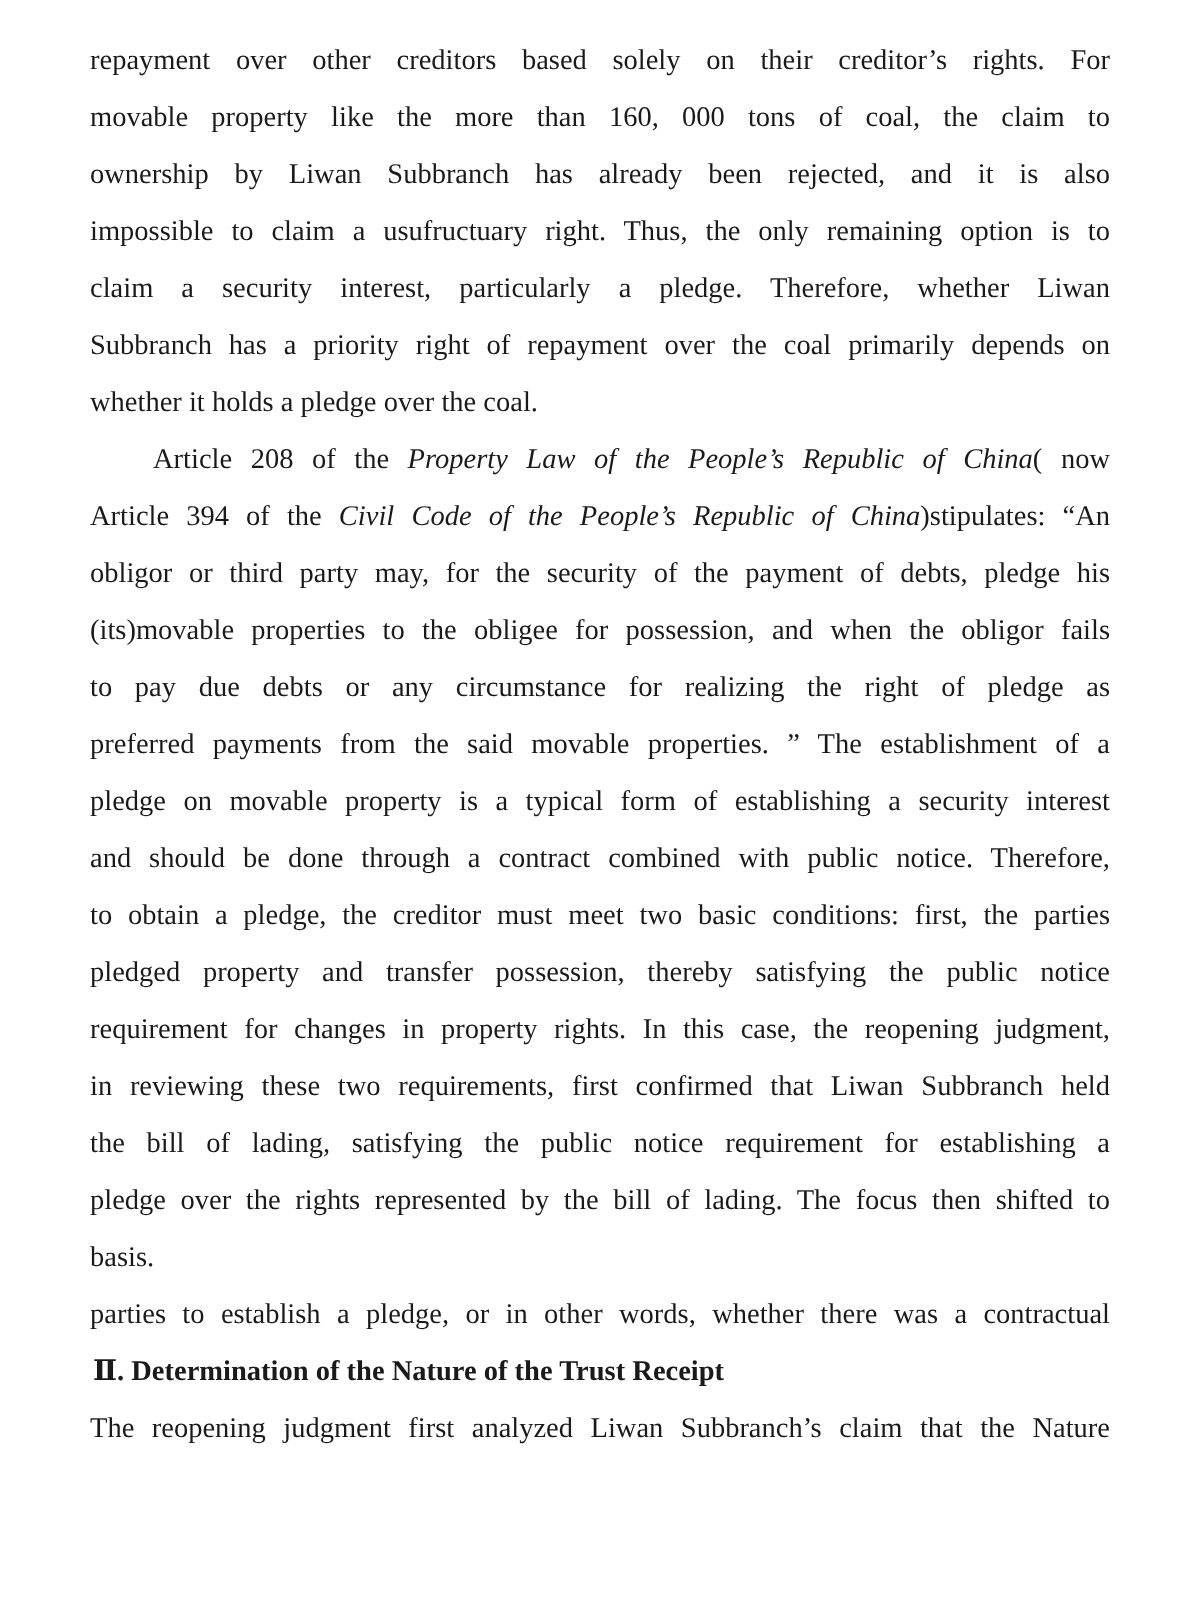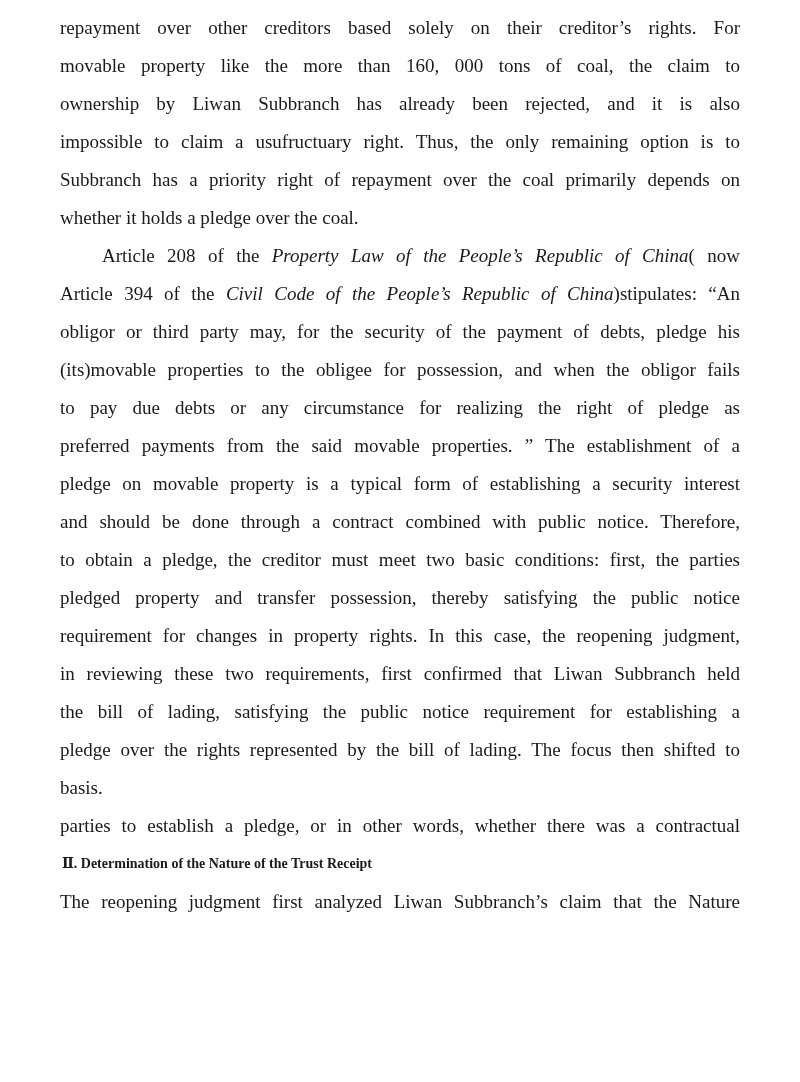--- a/index.html
+++ b/index.html
@@ -1,44 +1,45 @@
 <!DOCTYPE html>
 <html><head>
 <meta charset="utf-8">
 <style>
   html, body { margin: 0; padding: 0; background: #ffffff; }
   body { width: 800px; height: 1082px; overflow: hidden; position: relative; }
   .page {
-    position: absolute; left: 60px; top: 9px; width: 680px;
+    position: absolute; left: 60px; top: 22px; width: 680px;
     font-family: "Liberation Serif", "DejaVu Serif", serif;
     font-size: 19px; color: #1a1a1a;
   }
   .line {
     height: 38px; line-height: 38px; white-space: nowrap;
     text-align: justify; text-align-last: justify;
     overflow: hidden;
   }
   .line.last { text-align-last: left; }
   .line.indent { padding-left: 42px; }
   .heading {
     height: 38px; line-height: 38px; white-space: nowrap;
-    font-weight: bold; font-size: 14px; padding-left: 2px;
+    font-weight: bold; font-size: 19px; padding-left: 2px;
   }
   em { }
 </style>
 </head>
 <body>
 
 <div class="page">
 
   <div>
     <div class="line">repayment over other creditors based solely on their creditor’s rights. For</div>
     <div class="line">movable property like the more than 160, 000 tons of coal, the claim to</div>
     <div class="line">ownership by Liwan Subbranch has already been rejected, and it is also</div>
     <div class="line">impossible to claim a usufructuary right. Thus, the only remaining option is to</div>
+    <div class="line">claim a security interest, particularly a pledge. Therefore, whether Liwan</div>
     <div class="line">Subbranch has a priority right of repayment over the coal primarily depends on</div>
     <div class="line last">whether it holds a pledge over the coal.</div>
   </div>
 
   <div>
     <div class="line indent"><span>Article 208 of the </span><em>Property Law of the People’s Republic of China</em><span>( now</span></div>
     <div class="line"><span>Article 394 of the </span><em>Civil Code of the People’s Republic of China</em><span>)stipulates: “An</span></div>
     <div class="line">obligor or third party may, for the security of the payment of debts, pledge his</div>
     <div class="line">(its)movable properties to the obligee for possession, and when the obligor fails</div>
     <div class="line">to pay due debts or any circumstance for realizing the right of pledge as</div>

